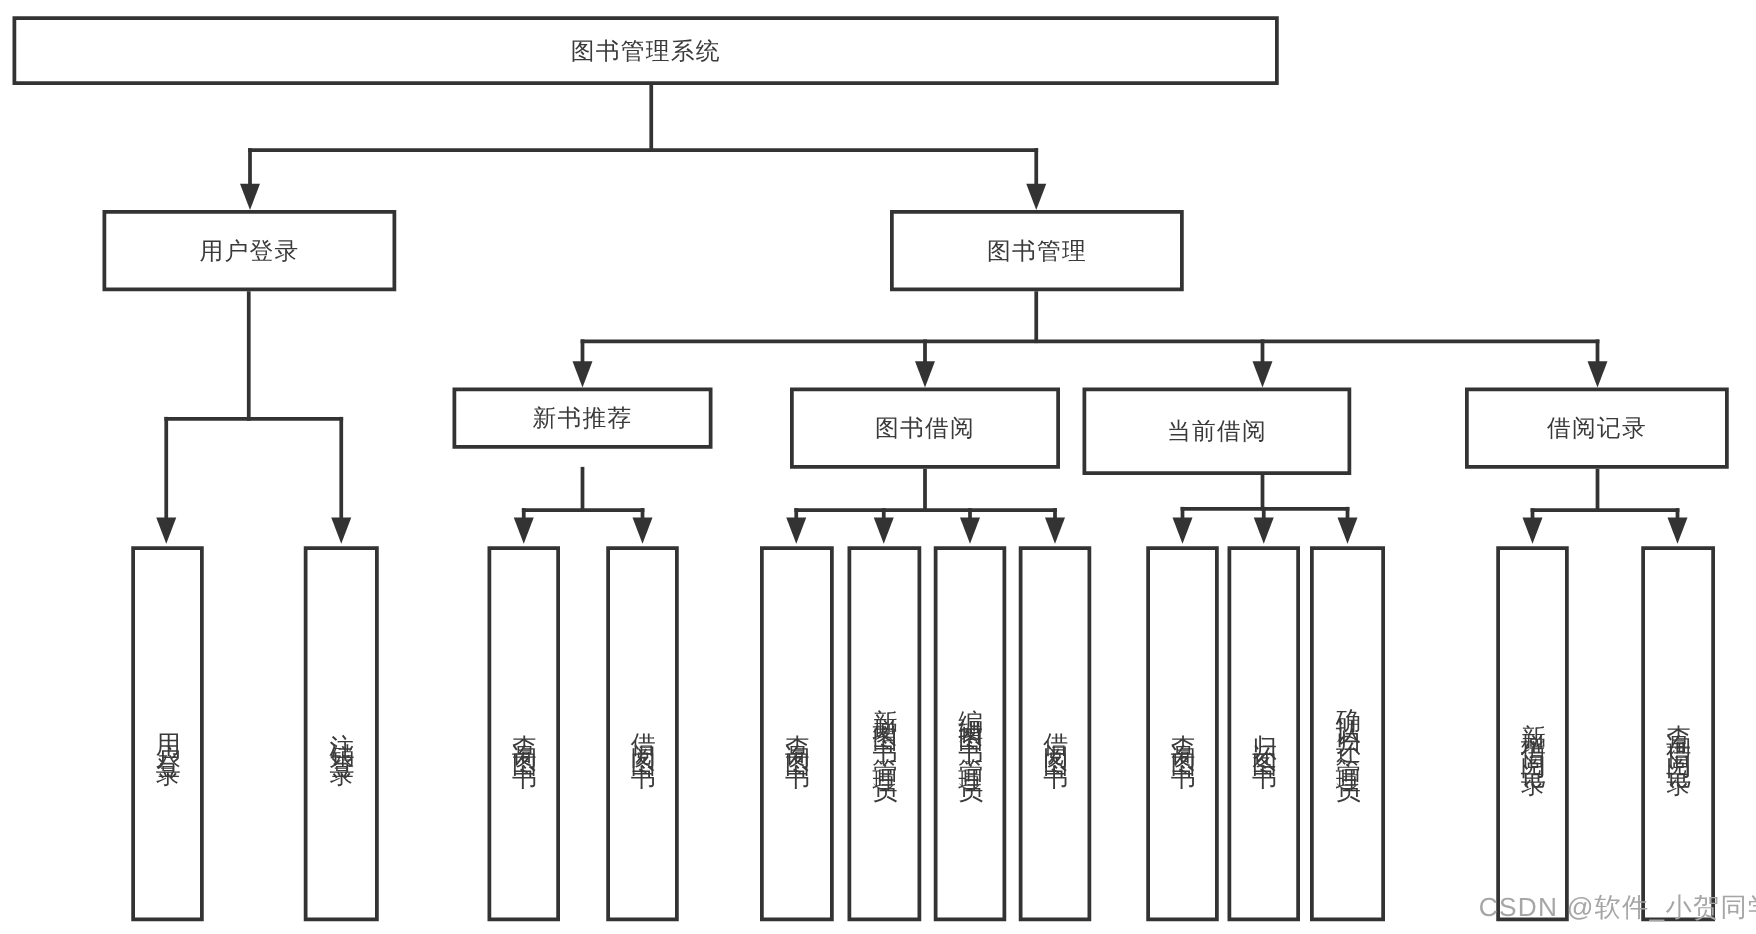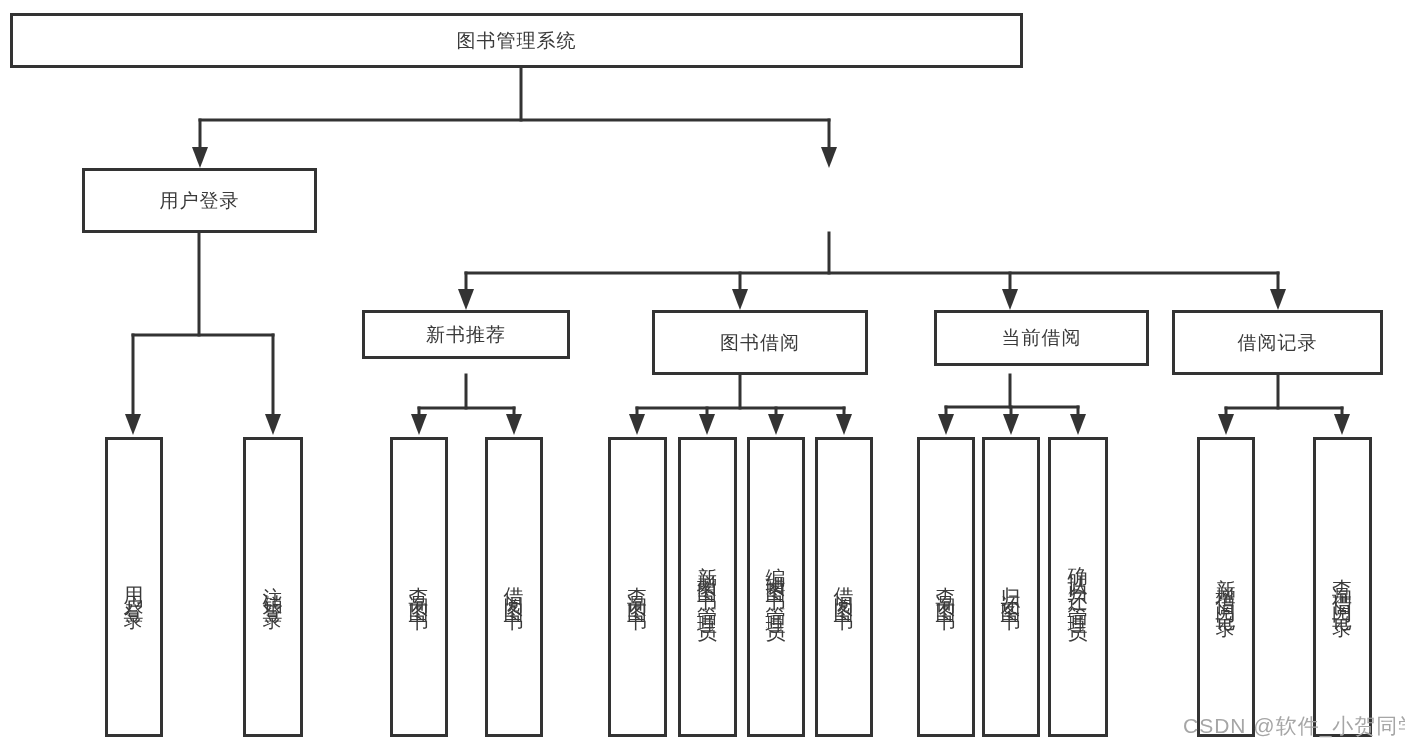--- a/index.html
+++ b/index.html
@@ -99,28 +99,31 @@
     </g>
   </svg>
 
   <div class="box hbox" style="left:10px;top:13px;width:1013px;height:55px">
     <span>图书管理系统</span>
   </div>
 
   <div class="box hbox" style="left:82px;top:168px;width:235px;height:65px">
     <span>用户登录</span>
   </div>
+  <div class="box hbox" style="left:712px;top:168px;width:235px;height:65px">
+    <span>图书管理</span>
+  </div>
 
   <div class="box hbox" style="left:362px;top:310px;width:208px;height:49px">
     <span>新书推荐</span>
   </div>
-  <div class="box hbox" style="left:652px;top:310px;width:216px;height:65px">
+  <div class="box hbox" style="left:632px;top:310px;width:216px;height:65px">
     <span>图书借阅</span>
   </div>
-  <div class="box hbox" style="left:934px;top:310px;width:215px;height:56px">
+  <div class="box hbox" style="left:866px;top:310px;width:215px;height:70px">
     <span>当前借阅</span>
   </div>
   <div class="box hbox" style="left:1172px;top:310px;width:211px;height:65px">
     <span>借阅记录</span>
   </div>
 
   <div class="box vbox" style="left:105px;width:58px">
     <span>用户登录</span>
   </div>
   <div class="box vbox" style="left:243px;width:60px">

